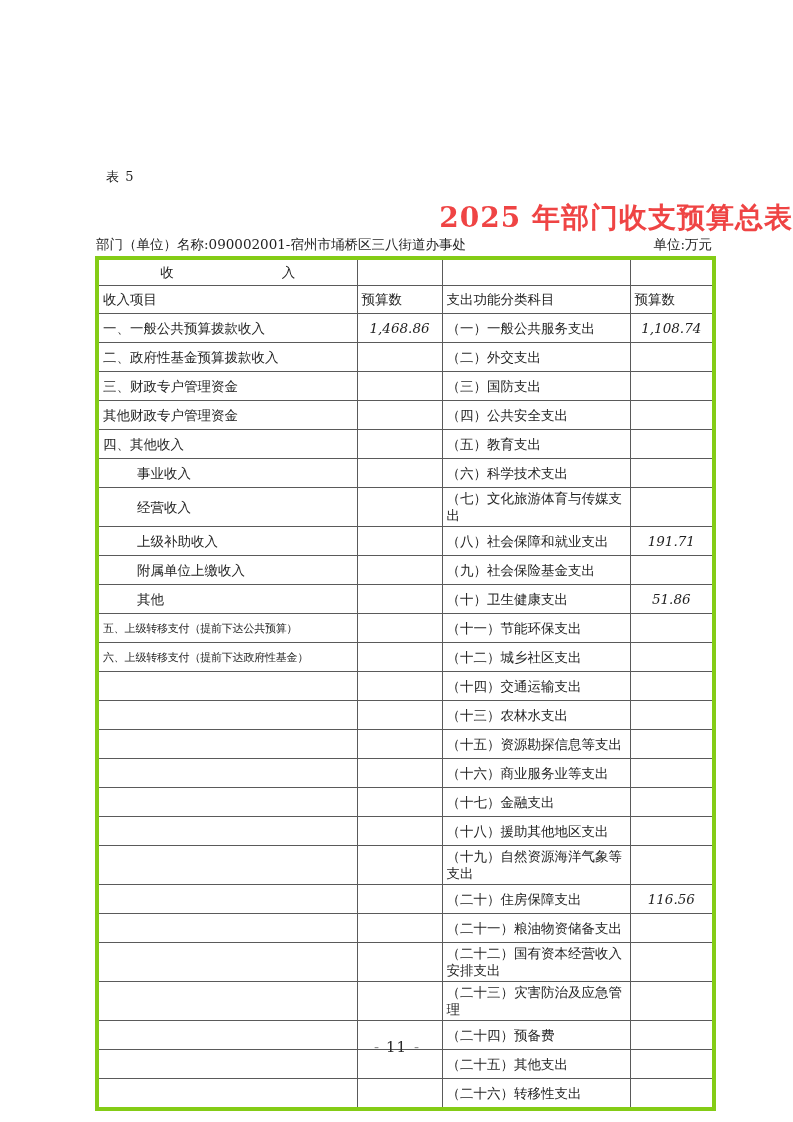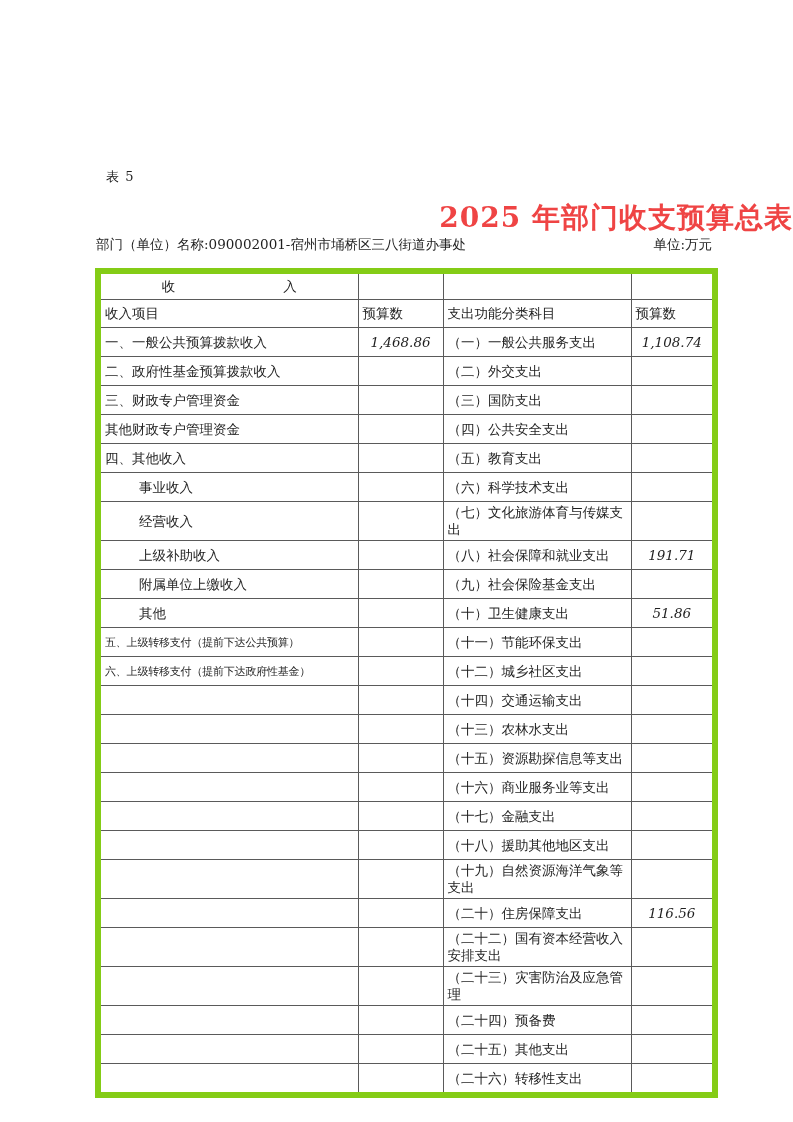--- a/index.html
+++ b/index.html
@@ -37,25 +37,25 @@
     width: 616px;
     display: flex;
     justify-content: space-between;
     align-items: flex-end;
     font-size: 13.5px;
     gap: 8px;
   }
   table.budget {
     position: absolute;
     left: 95px;
-    top: 268px;
+    top: 256px;
     width: 617px;
     border-collapse: collapse;
     table-layout: fixed;
-    border: 6px solid #84cc16;
+    border: 4px solid #84cc16;
   }
   table.budget td {
     border: 1px solid #5a5a5a;
     font-size: 13.5px;
     line-height: 17px;
     padding: 2px 4px;
     height: 24px;
     vertical-align: middle;
     overflow: hidden;
   }
@@ -243,20 +243,26 @@
         </tr>
         <tr>
           <td class="td-income"></td>
           <td class="td-num"></td>
           <td class="td-expense">（二十）住房保障支出</td>
           <td class="td-num">116.56</td>
         </tr>
         <tr>
           <td class="td-income"></td>
           <td class="td-num"></td>
+          <td class="td-expense">（二十一）粮油物资储备支出</td>
+          <td class="td-num"></td>
+        </tr>
+        <tr>
+          <td class="td-income"></td>
+          <td class="td-num"></td>
           <td class="td-expense">（二十二）国有资本经营收入安排支出</td>
           <td class="td-num"></td>
         </tr>
         <tr>
           <td class="td-income"></td>
           <td class="td-num"></td>
           <td class="td-expense">（二十三）灾害防治及应急管理</td>
           <td class="td-num"></td>
         </tr>
         <tr>
@@ -273,14 +279,17 @@
         </tr>
         <tr>
           <td class="td-income"></td>
           <td class="td-num"></td>
           <td class="td-expense">（二十六）转移性支出</td>
           <td class="td-num"></td>
         </tr>
       </tbody>
   </table>
 
+  <div class="footer">
+    <span class="dash">-</span><span class="num">11</span><span class="dash">-</span>
+  </div>
 
 </div>
 
 </body></html>

